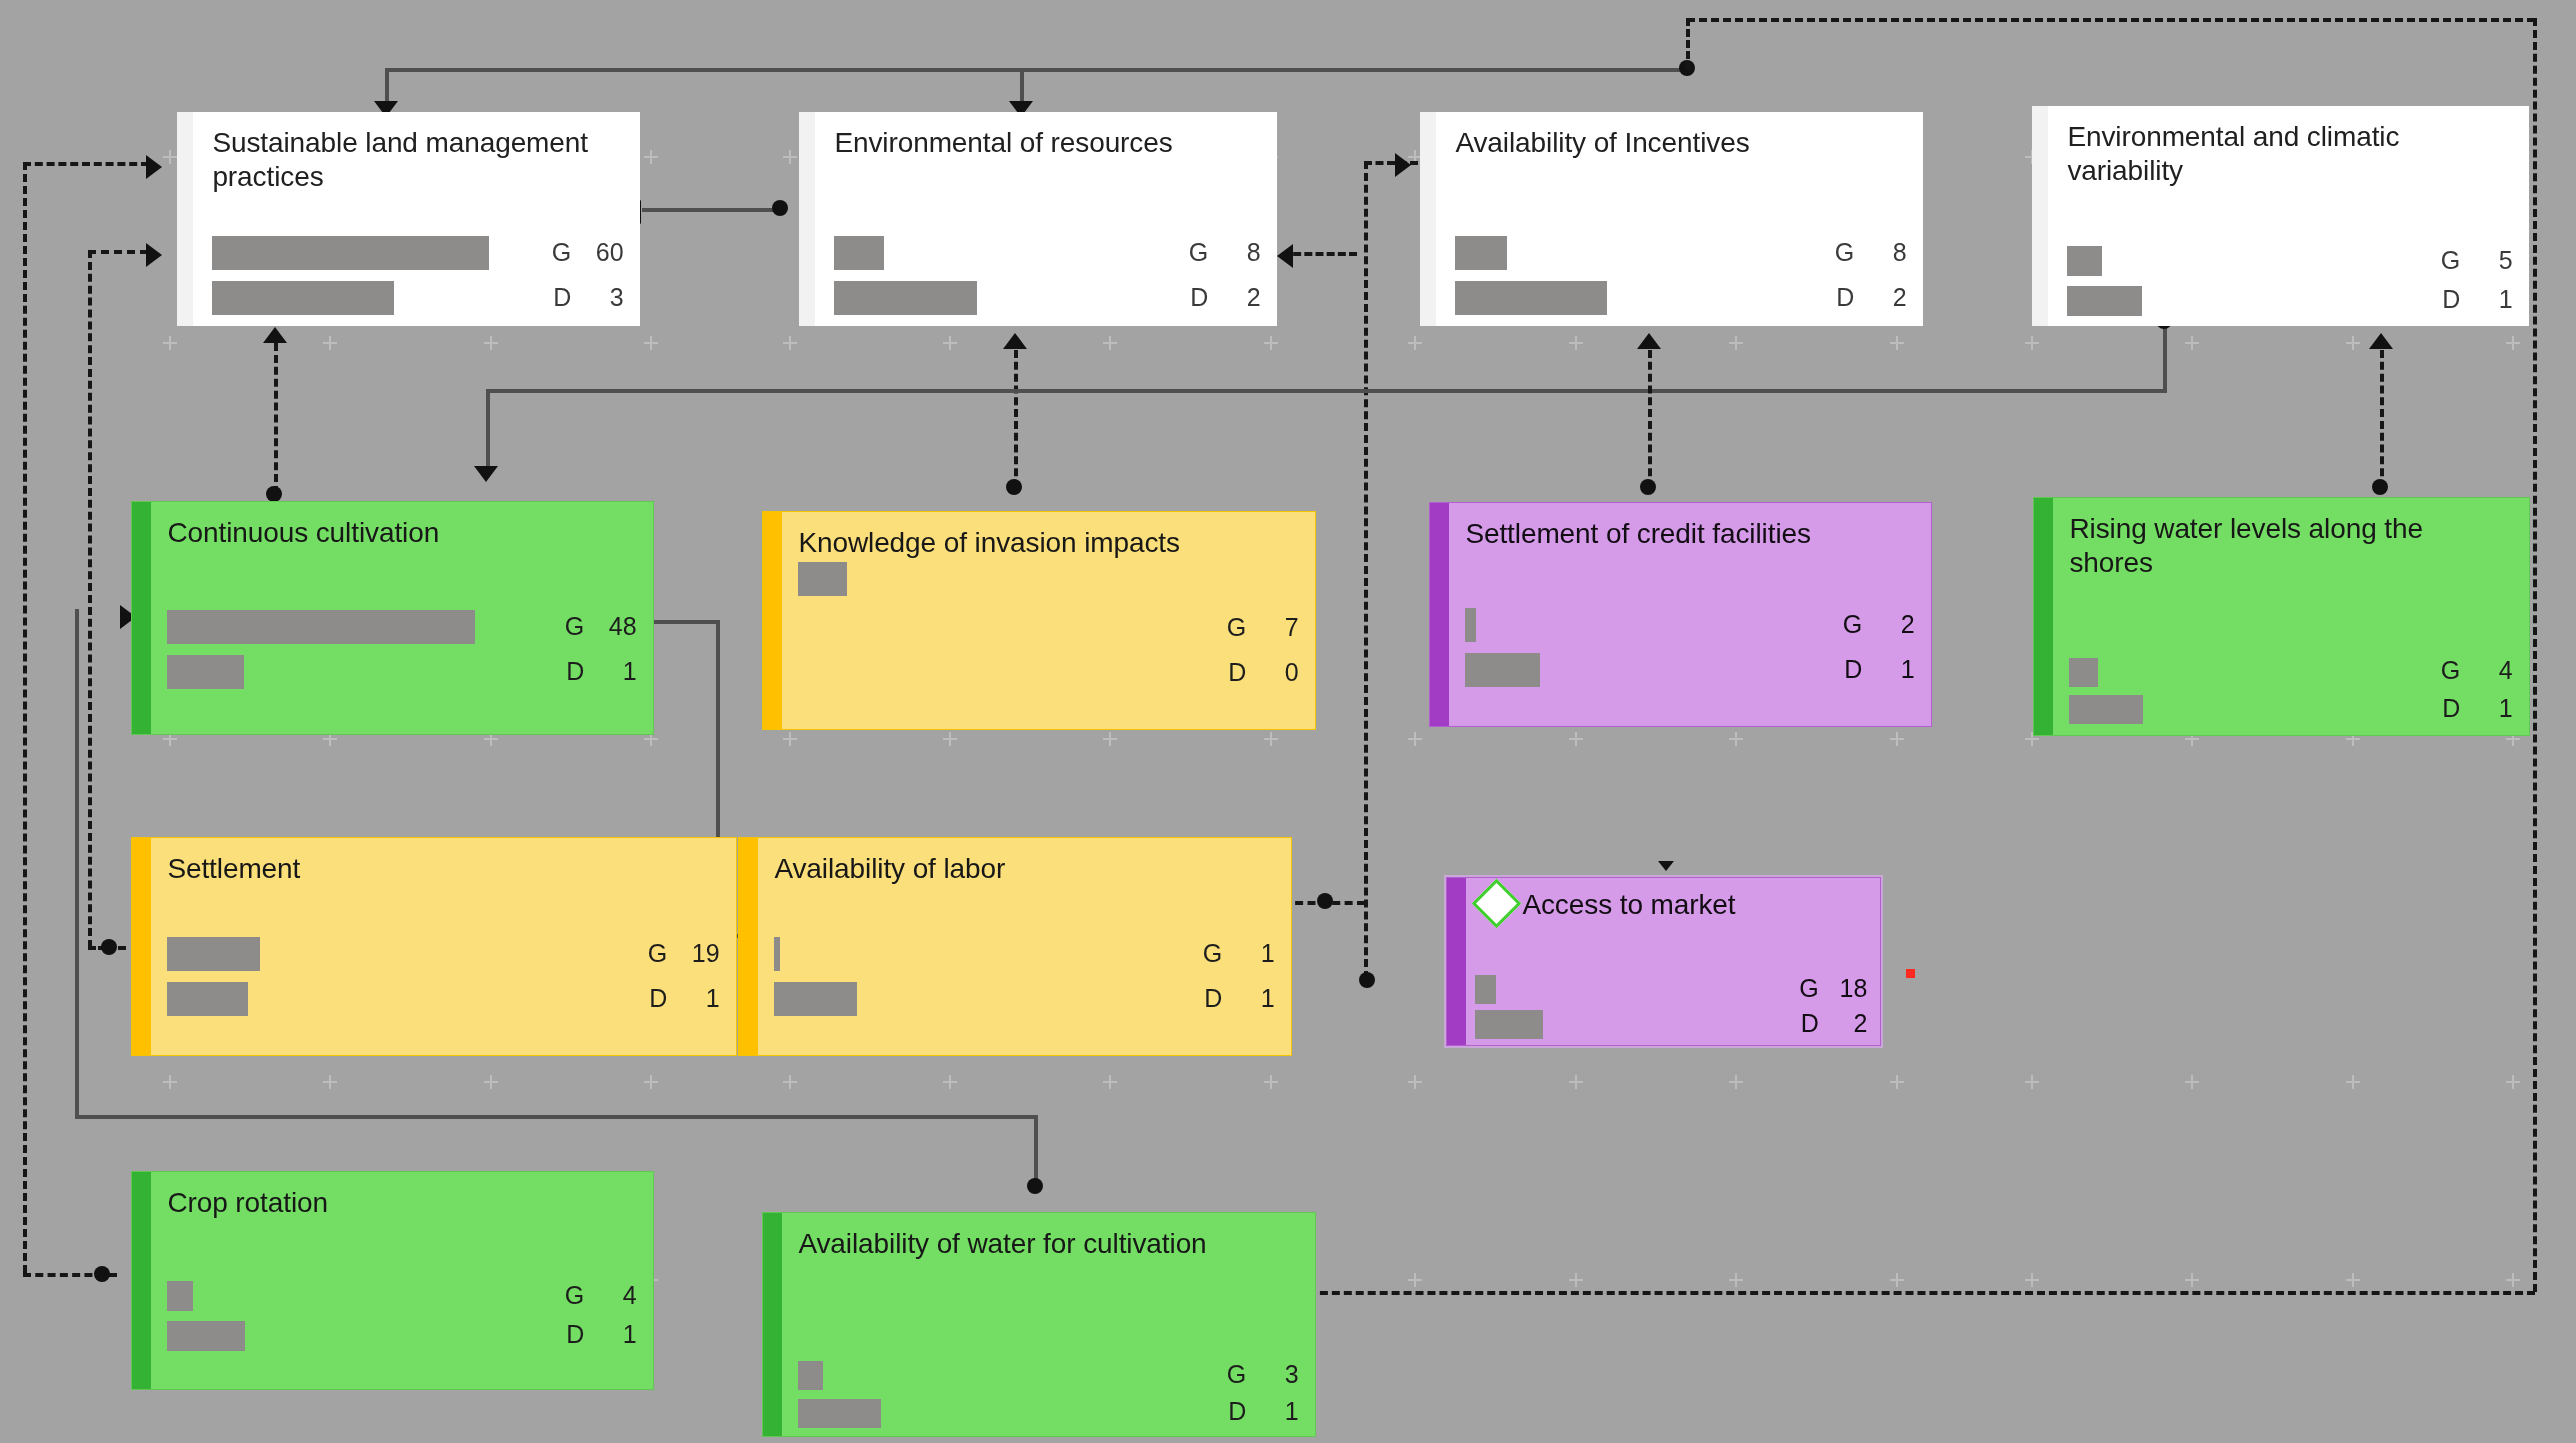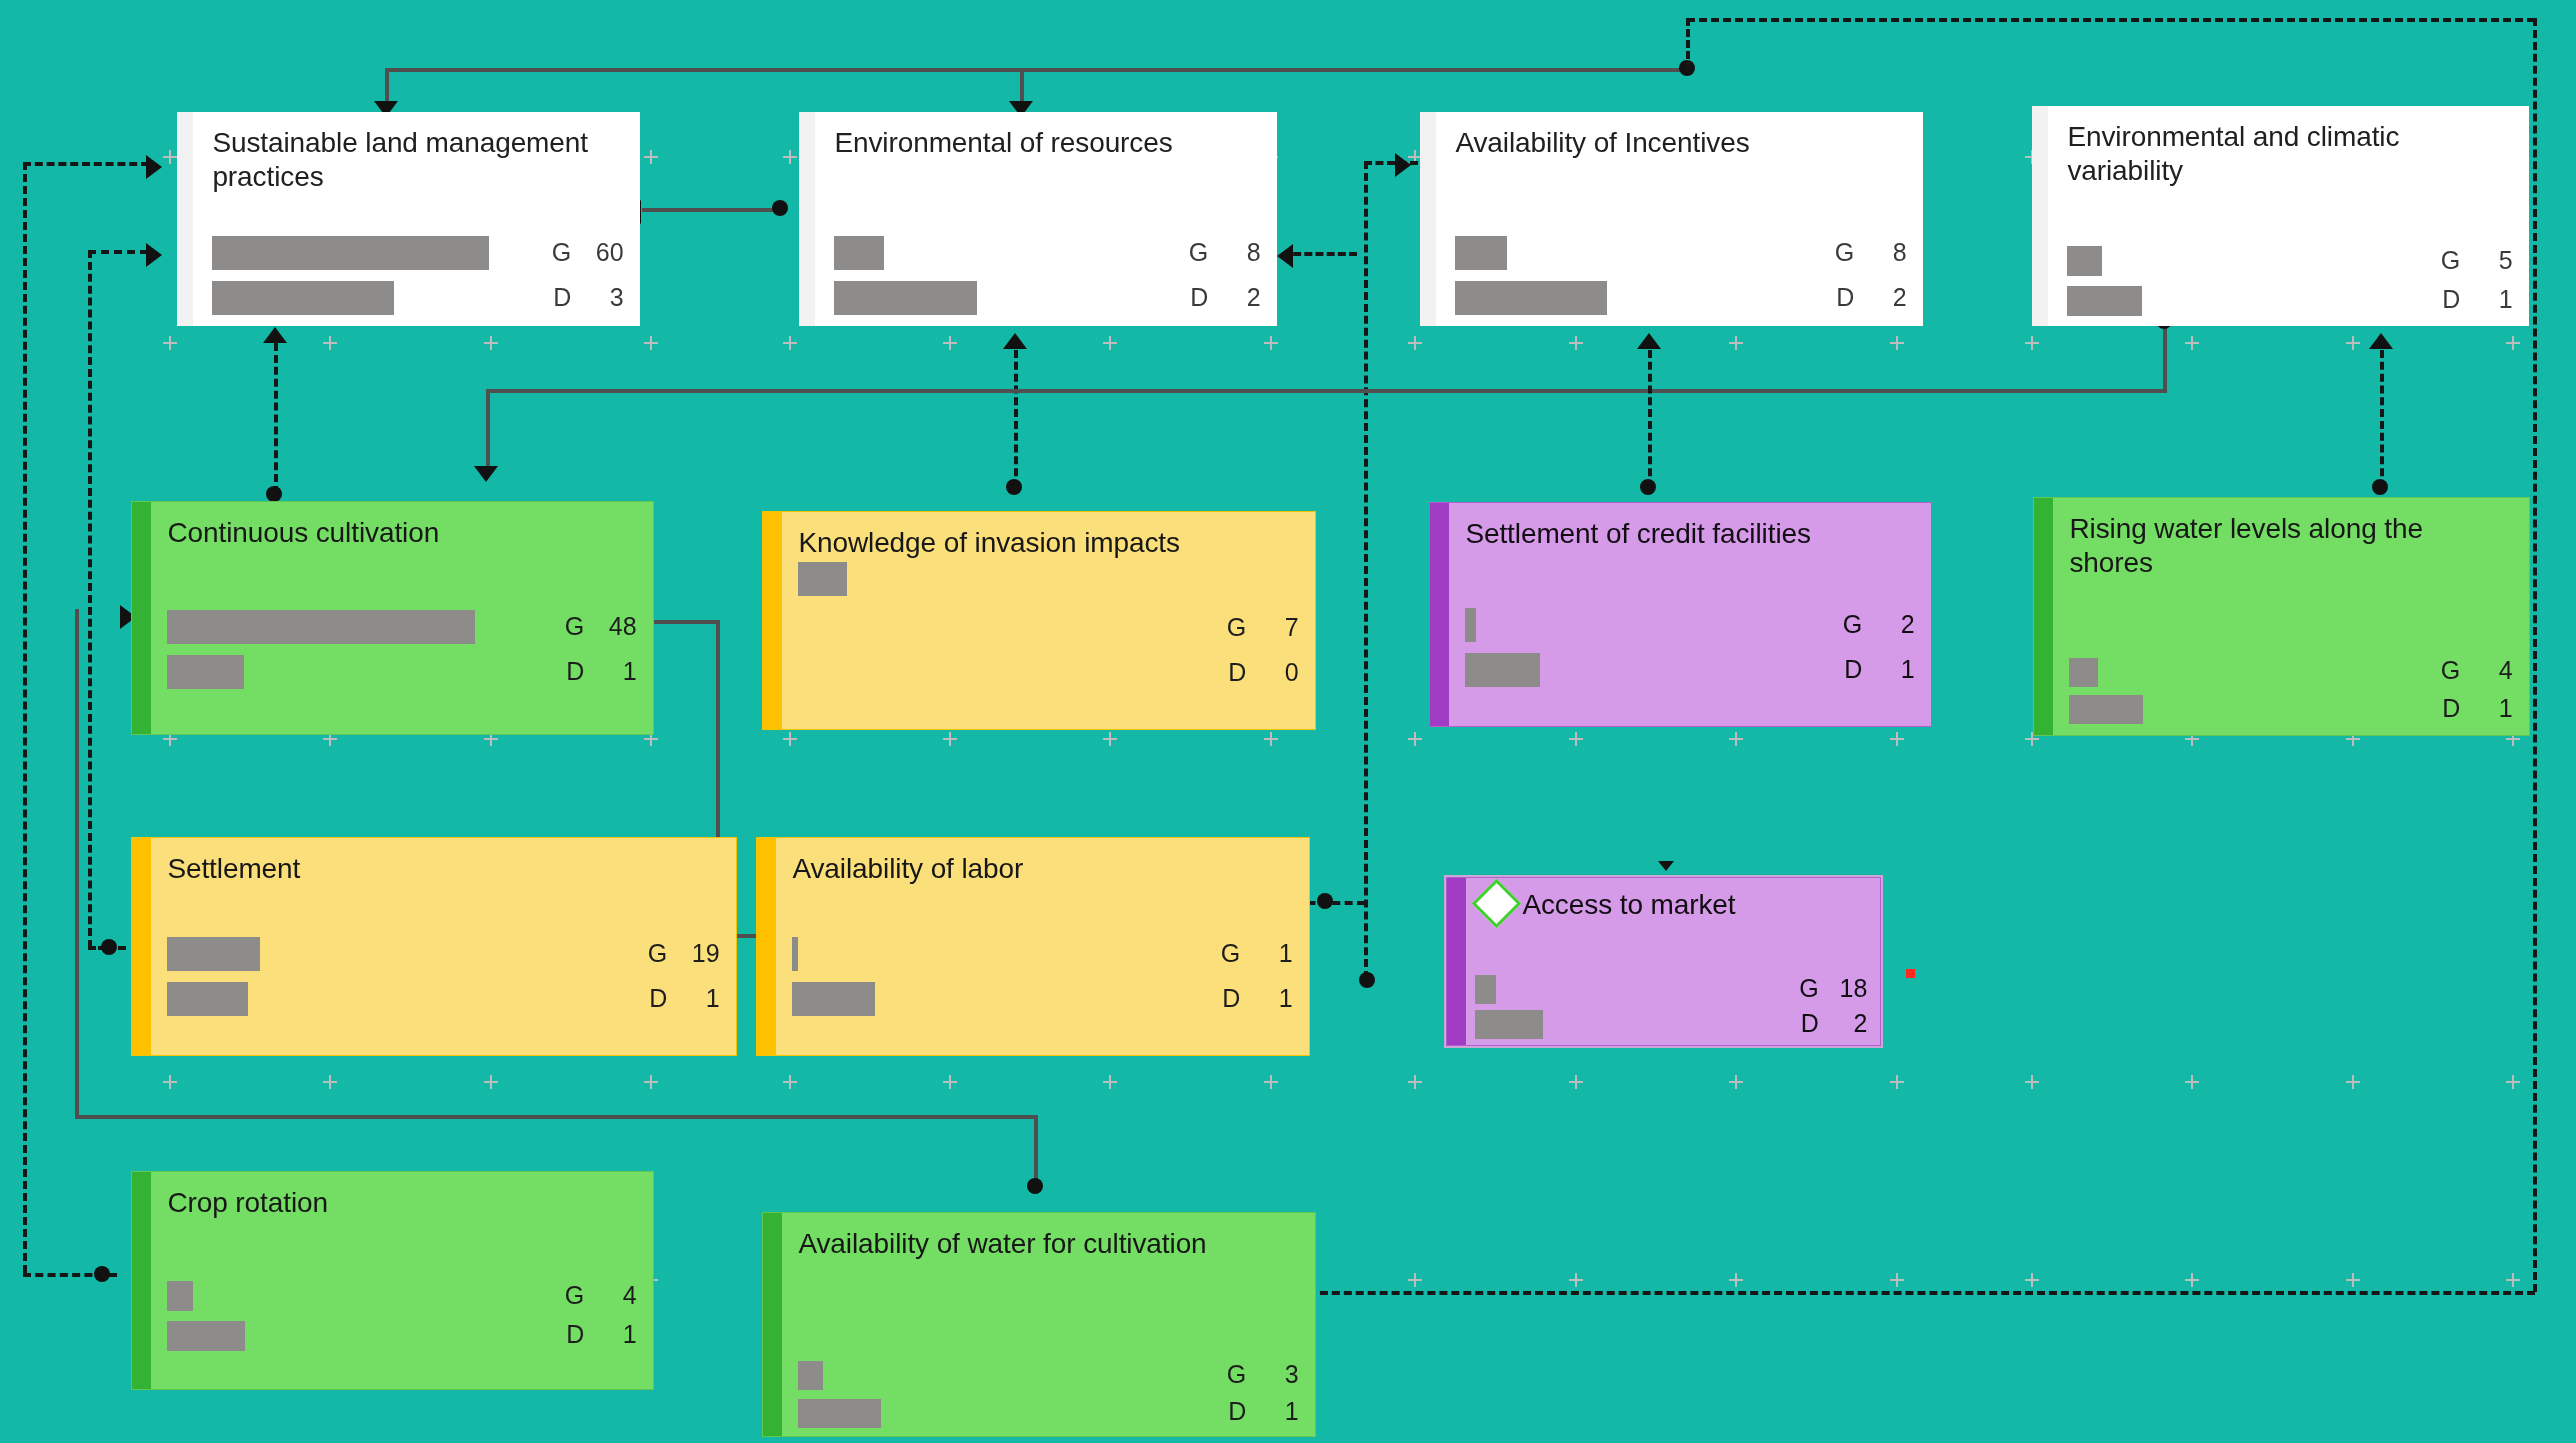--- a/index.html
+++ b/index.html
@@ -1,17 +1,17 @@
 <!DOCTYPE html>
 <html style="font-size:10px"><head>
 <meta charset="utf-8">
 <style>
   html,body{margin:0;padding:0;background:#ffffff;}
   body{font-family:"Liberation Sans",sans-serif;}
-  #canvas{position:relative;width:2576px;height:1444px;background:#14b8a6;overflow:hidden;}
+  #canvas{position:relative;width:2576px;height:1444px;background:#a3a3a3;overflow:hidden;}
 
   
   .gridmark{position:absolute;width:14px;height:14px;pointer-events:none;}
   .gridmark::before,.gridmark::after{content:"";position:absolute;background:#bdbdbd;}
   .gridmark::before{left:0;top:6.3px;width:14px;height:1.3px;}
   .gridmark::after{top:0;left:6.3px;width:1.3px;height:14px;}
 
   
   .node{position:absolute;box-sizing:border-box;}
   .node .body{position:absolute;inset:0;box-sizing:border-box;display:block;}
@@ -449,21 +449,21 @@
           <div class="bar" style="width:81px;"></div>
           <div class="barlabels">
             <span class="k">D</span>
             <span class="v">1</span>
           </div>
         </div>
       </div>
     </div>
   </div>
 
-  <div class="node yellow" style="left:756px;top:837px;width:554px;height:219px;">
+  <div class="node yellow" style="left:738px;top:837px;width:554px;height:219px;">
     <div class="body">
       <div class="accent"></div>
       <div class="inner">
         <div class="title">Availability of labor</div>
       </div>
       <div class="bars" style="bottom:38px;">
         <div class="barrow">
           <div class="bar" style="width:6.3px;"></div>
           <div class="barlabels">
             <span class="k">G</span>

